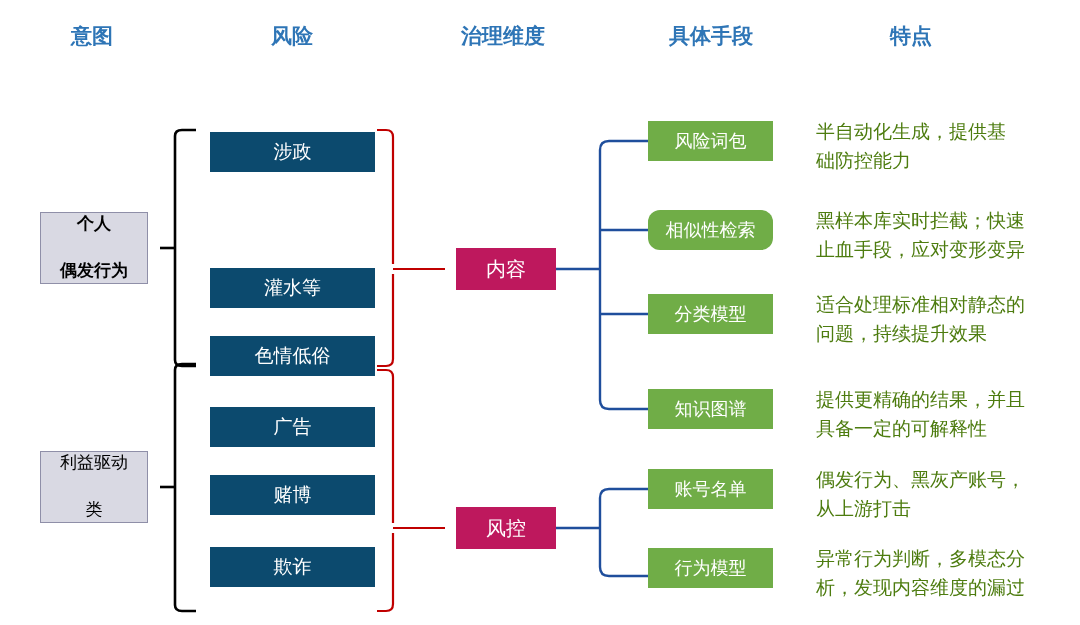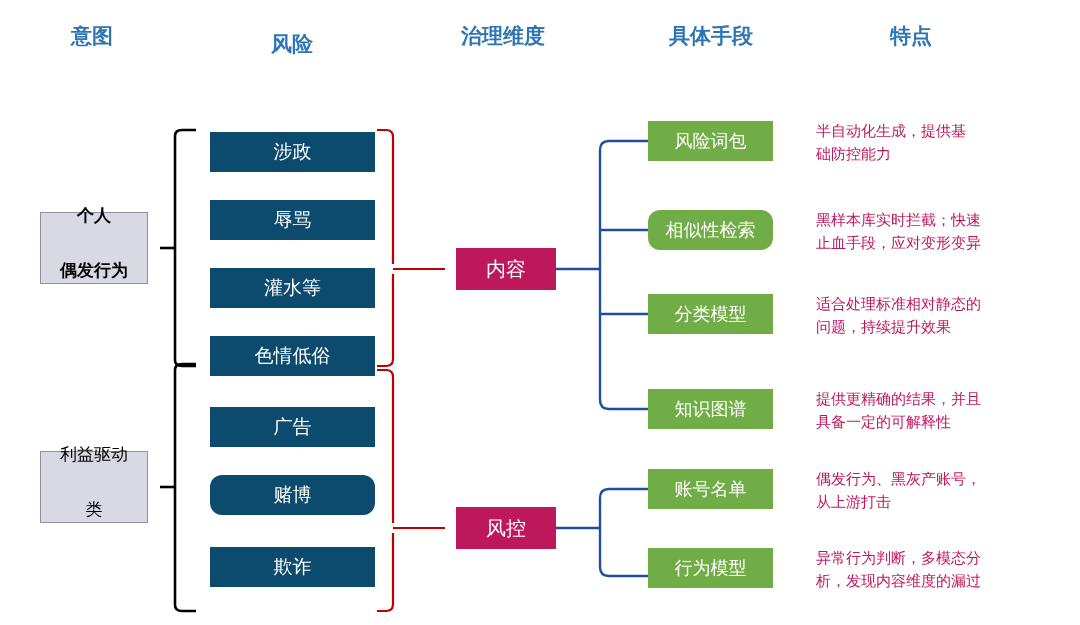--- a/index.html
+++ b/index.html
@@ -52,49 +52,49 @@
   .means-node {
     background: #70ad47;
     width: 125px;
     height: 40px;
     font-size: 18px;
   }
   .intent-node {
     position: absolute;
     display: flex;
     align-items: center;
-    justify-content: flex-end;
+    justify-content: space-between;
     flex-direction: column;
     background: #d9d9e3;
     border: 1px solid #8f8fa8;
     color: #000000;
     width: 108px;
     font-size: 17px;
     line-height: 1.35;
     box-sizing: border-box;
-    gap: 32px;
   }
   .intent-node.bold { font-weight: bold; }
   .feat {
     position: absolute;
-    color: #be185d;
-    font-size: 15px;
+    color: #4d7c0f;
+    font-size: 19px;
     line-height: 1.55;
     width: 232px;
     white-space: pre-line;
+    font-family: Liberation Mono, monospace;
   }
   svg { position: absolute; left: 0; top: 0; overflow: visible; }
 </style>
 </head>
 <body>
 
 <div id="canvas">
 
   <div class="hdr" style="left:42px; top:22px; width:100px;">意图</div>
-  <div class="hdr" style="left:242px; top:22px; width:100px;margin-top:8px;">风险</div>
+  <div class="hdr" style="left:242px; top:22px; width:100px;">风险</div>
   <div class="hdr" style="left:438px; top:22px; width:130px;">治理维度</div>
   <div class="hdr" style="left:646px; top:22px; width:130px;">具体手段</div>
   <div class="hdr" style="left:861px; top:22px; width:100px;">特点</div>
 
   <svg width="1080" height="625">
 
     <path d="M160,248 L175,248" stroke="#000000" stroke-width="2.6" fill="none"></path>
     <path d="M175,136 Q175,130 182,130 L196,130" stroke="#000000" stroke-width="2.6" fill="none"></path>
     <path d="M175,360 Q175,366 182,366 L196,366" stroke="#000000" stroke-width="2.6" fill="none"></path>
     <path d="M175,136 L175,360" stroke="#000000" stroke-width="2.6" fill="none"></path>
@@ -128,25 +128,24 @@
   <div class="intent-node bold" style="left:40px; top:212px; height:72px;">
     <span>个人</span>
     <span>偶发行为</span>
   </div>
   <div class="intent-node" style="left:40px; top:451px; height:72px;">
     <span>利益驱动</span>
     <span>类</span>
   </div>
 
   <div class="node risk-node" style="left:210px; top:132px;">涉政</div>
-  <div class="node risk-node" style="left:210px; top:200px;">辱骂</div>
   <div class="node risk-node" style="left:210px; top:268px;">灌水等</div>
   <div class="node risk-node" style="left:210px; top:336px;">色情低俗</div>
   <div class="node risk-node" style="left:210px; top:407px;">广告</div>
-  <div class="node risk-node" style="left:210px; top:475px;border-radius:12px;">赌博</div>
+  <div class="node risk-node" style="left:210px; top:475px;">赌博</div>
   <div class="node risk-node" style="left:210px; top:547px;">欺诈</div>
 
   <div class="node dim-node" style="left:456px; top:248px;">内容</div>
   <div class="node dim-node" style="left:456px; top:507px;">风控</div>
 
   <div class="node means-node" style="left:648px; top:121px;">风险词包</div>
   <div class="node means-node" style="left:648px; top:210px;border-radius:12px;">相似性检索</div>
   <div class="node means-node" style="left:648px; top:294px;">分类模型</div>
   <div class="node means-node" style="left:648px; top:389px;">知识图谱</div>
   <div class="node means-node" style="left:648px; top:469px;">账号名单</div>

